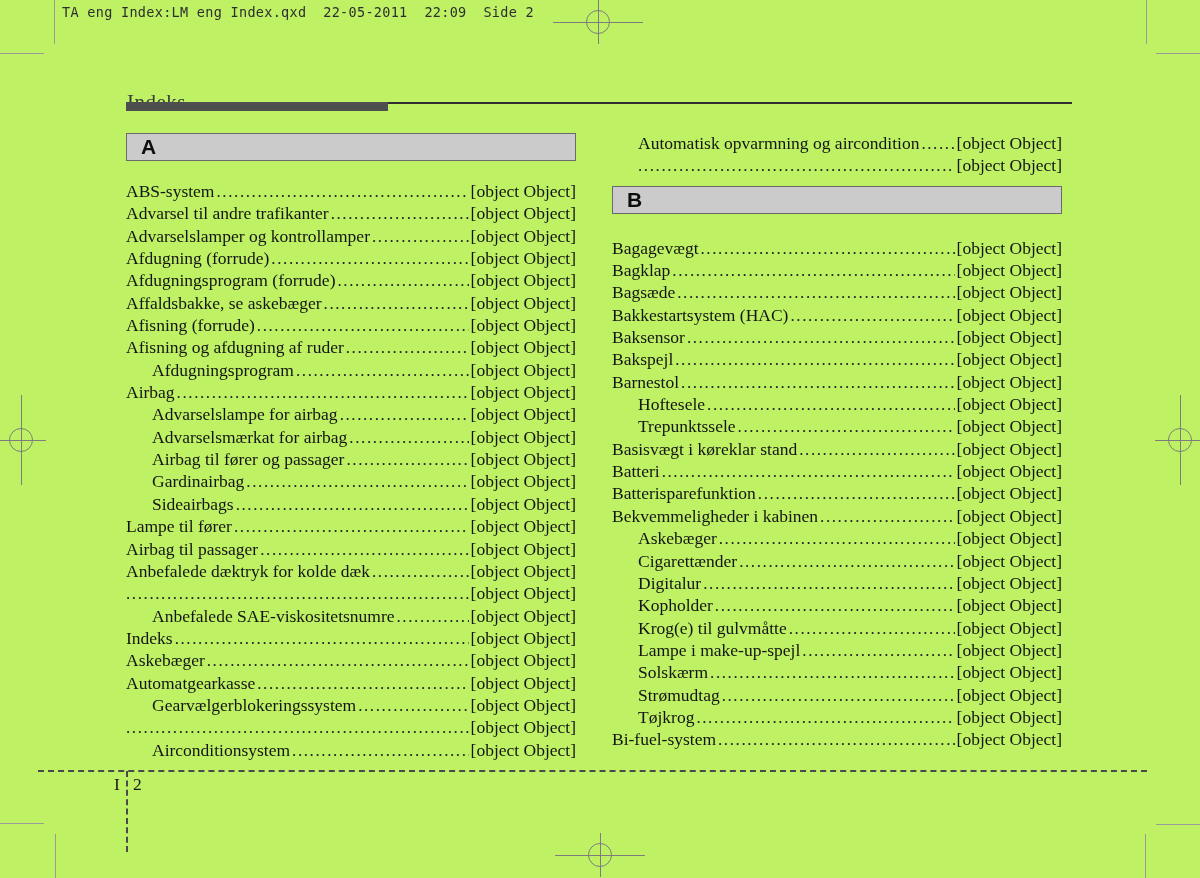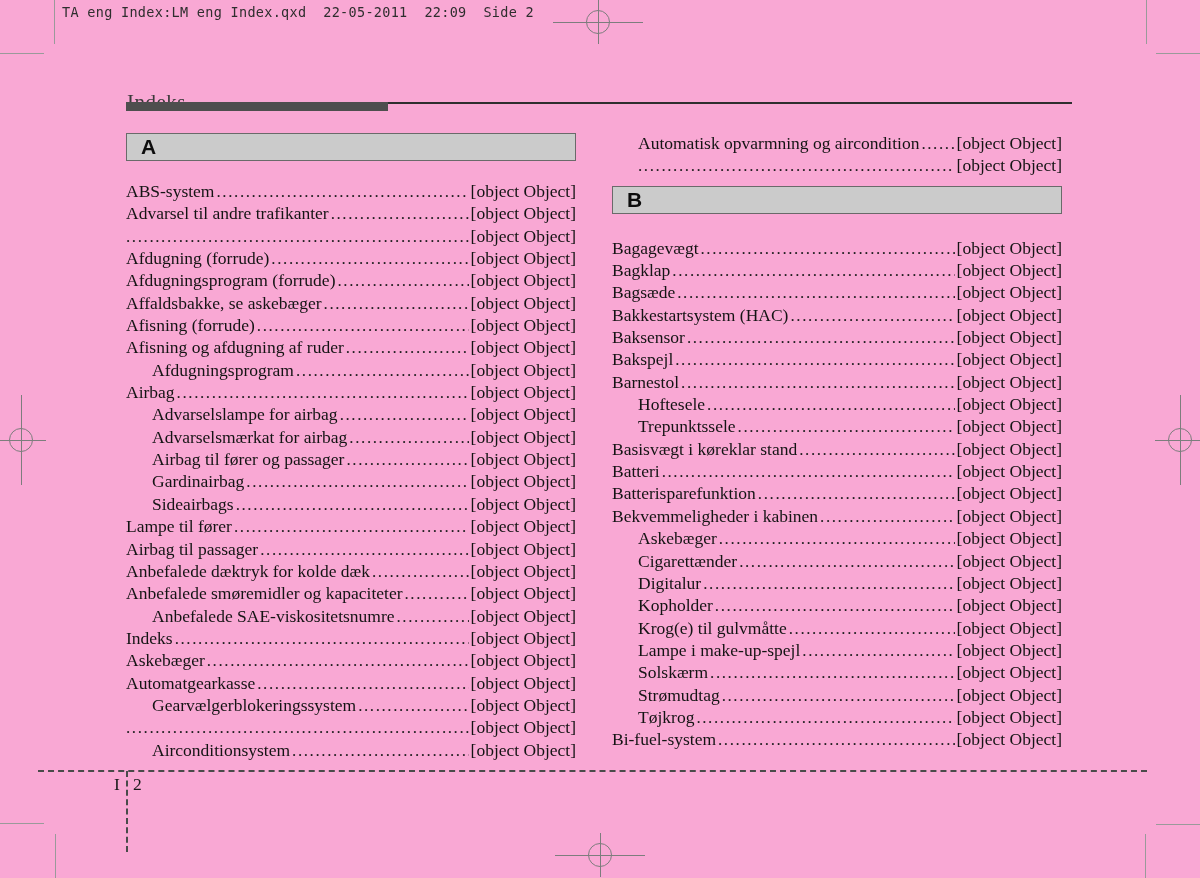--- a/index.html
+++ b/index.html
@@ -1,18 +1,18 @@
 <!DOCTYPE html>
 <html><head>
 <meta charset="utf-8">
 <style>
   * { margin:0; padding:0; box-sizing:border-box; }
   html,body { background:#ffffff; }
   .sheet {
-    position:relative; width:1200px; height:878px; background:#f9a8d4;
+    position:relative; width:1200px; height:878px; background:#bef264;
     overflow:hidden; font-family:"Liberation Serif", serif; color:#141414;
   }
 
   
   .slug {
     position:absolute; left:62px; top:4px;
     font-family:"DejaVu Sans Mono", monospace; font-size:13.5px; color:#2e2e2e;
     white-space:pre; letter-spacing:0.3px;
   }
 
@@ -121,20 +121,21 @@
           <span class="pg">[object Object]</span>
         </div>
 
         <div class="row" data-indent="false">
           <span class="lbl">Advarsel til andre trafikanter</span>
           <span class="dots"></span>
           <span class="pg">[object Object]</span>
         </div>
 
         <div class="row" data-indent="false">
+          <span class="lbl">Advarselslamper og kontrollamper</span>
           <span class="dots"></span>
           <span class="pg">[object Object]</span>
         </div>
 
         <div class="row" data-indent="false">
           <span class="lbl">Afdugning (forrude)</span>
           <span class="dots"></span>
           <span class="pg">[object Object]</span>
         </div>
 
@@ -216,21 +217,20 @@
           <span class="pg">[object Object]</span>
         </div>
 
         <div class="row" data-indent="false">
           <span class="lbl">Anbefalede dæktryk for kolde dæk</span>
           <span class="dots"></span>
           <span class="pg">[object Object]</span>
         </div>
 
         <div class="row" data-indent="false">
-          <span class="lbl">Anbefalede smøremidler og kapaciteter</span>
           <span class="dots"></span>
           <span class="pg">[object Object]</span>
         </div>
 
         <div class="row" data-indent="true">
           <span class="lbl">Anbefalede SAE-viskositetsnumre</span>
           <span class="dots"></span>
           <span class="pg">[object Object]</span>
         </div>
 

